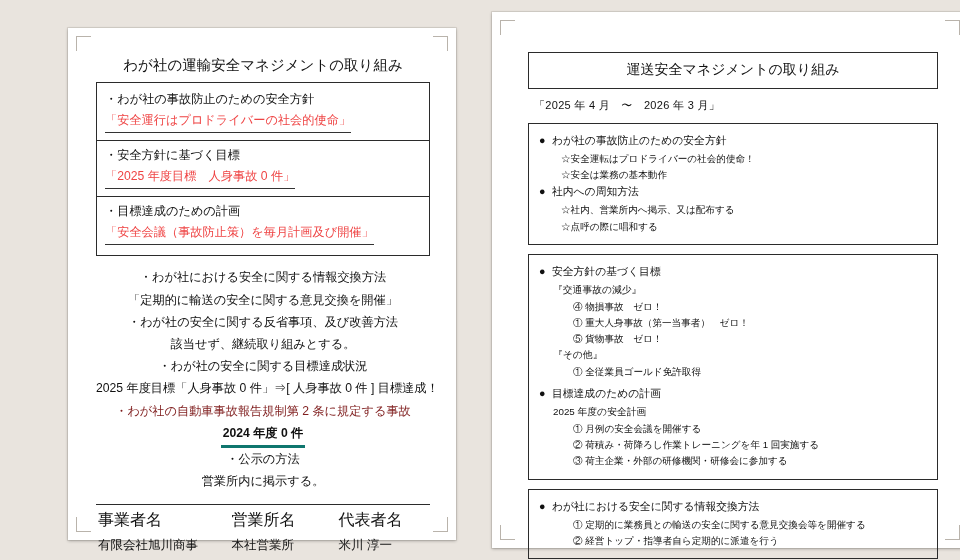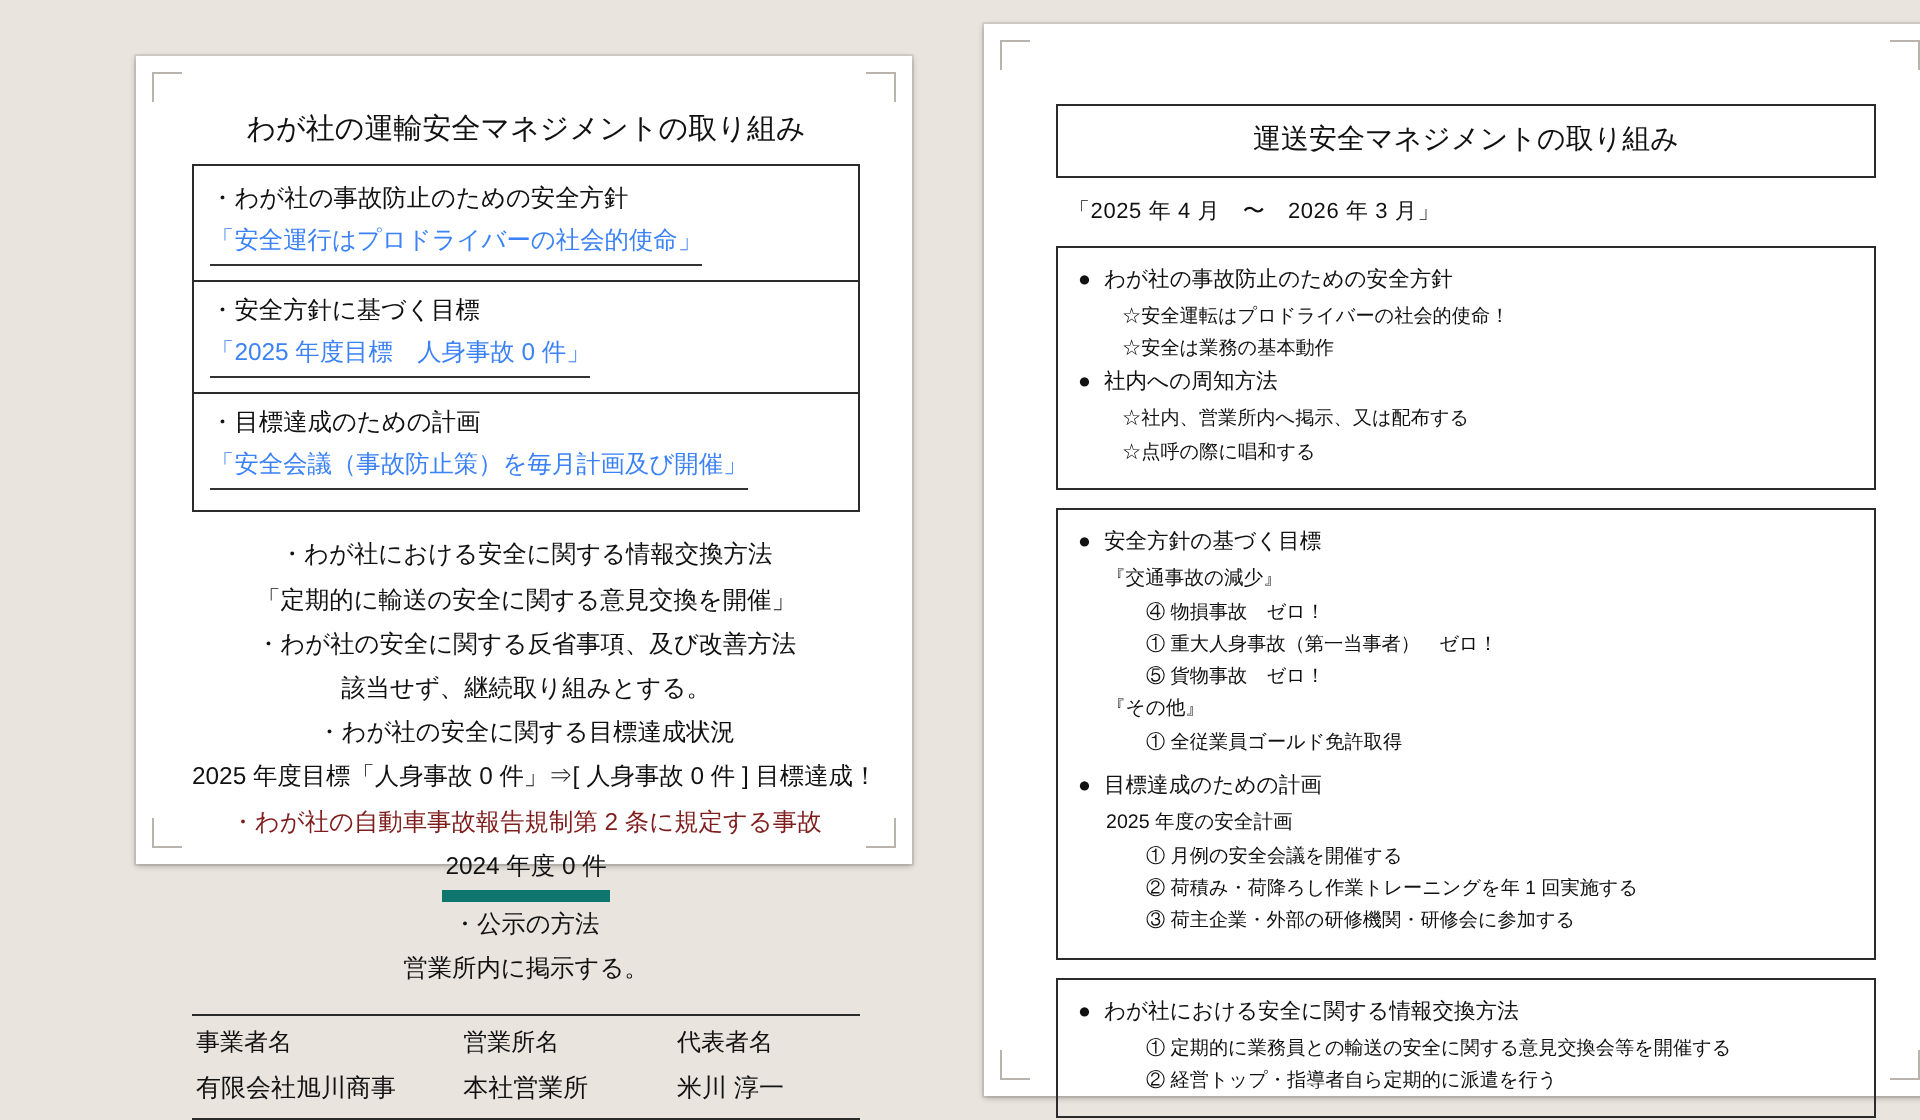--- a/index.html
+++ b/index.html
@@ -30,21 +30,21 @@
   .corner.tl { left: 8px;  top: 8px;  border-left-width:1px; border-top-width:1px; }
   .corner.tr { right: 8px; top: 8px;  border-right-width:1px; border-top-width:1px; }
   .corner.bl { left: 8px;  bottom: 8px; border-left-width:1px; border-bottom-width:1px; }
   .corner.br { right: 8px; bottom: 8px; border-right-width:1px; border-bottom-width:1px; }
 
   
   #page-left {
     left: 68px;
     top: 28px;
     width: 388px;
-    height: 404px;
+    height: 512px;
   }
   .lp-inner {
     position: absolute;
     left: 28px;
     right: 26px;
     top: 26px;
     bottom: 22px;
   }
   .lp-title {
     text-align: center;
@@ -60,60 +60,61 @@
     margin-top: 4px;
   }
   .lp-line {
     font-size: 12.2px;
     color: #111;
     line-height: 1.72;
     white-space: nowrap;
   }
   .lp-quote {
     font-size: 12.2px;
-    color: #3b82f6;
+    color: #ef4444;
     line-height: 1.72;
     display: inline-block;
     border-bottom: 1px solid #333;
     padding-bottom: 1px;
     margin-bottom: 2px;
     white-space: nowrap;
     text-align: center;
   }
   .lp-sep {
     border: 0;
     border-top: 1px solid #2b2b2b;
     margin: 5px -8px 4px -8px;
   }
   .lp-body {
     margin-top: 10px;
   }
   .lp-body .lp-line { line-height: 1.82; text-align: center; }
   .red { color: #7f1d1d; }
   .underline-num {
     display: inline-block;
-    border-bottom: 6px solid #0f766e;
+    border-bottom: 3px solid #0f766e;
     padding: 0 2px 1px 2px;
+    font-weight: bold;
   }
   .lp-right { text-align: right; }
   .lp-table {
     margin-top: 12px;
     border-top: 1px solid #2b2b2b;
     border-bottom: 1px solid #2b2b2b;
     width: 100%;
     border-collapse: collapse;
   }
   .lp-table th, .lp-table td {
     text-align: left;
     font-weight: normal;
     font-size: 11.5px;
     color: #111;
     padding: 3px 2px;
   }
-  .lp-table th { font-size: 12px; padding-top: 5px; }
+  .lp-table th { font-size: 16px; padding-top: 5px; }
   .lp-table td { font-size: 12.5px; padding-bottom: 6px; }
 
   
   #page-right {
     left: 492px;
     top: 12px;
     width: 476px;
     height: 536px;
   }
   .rp-inner {

